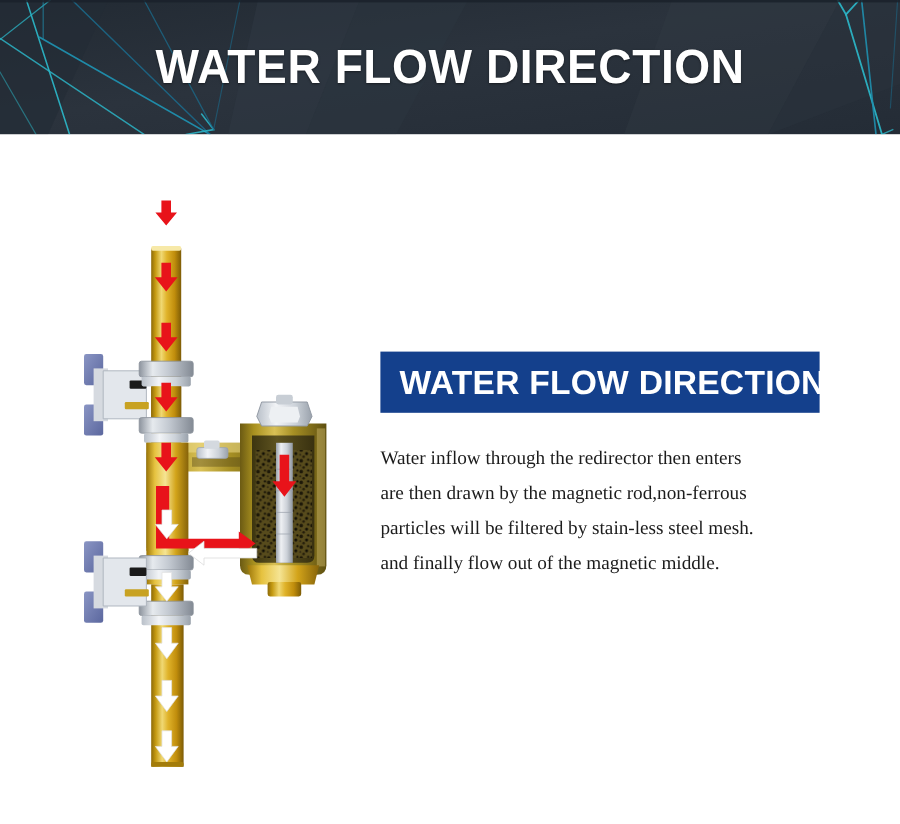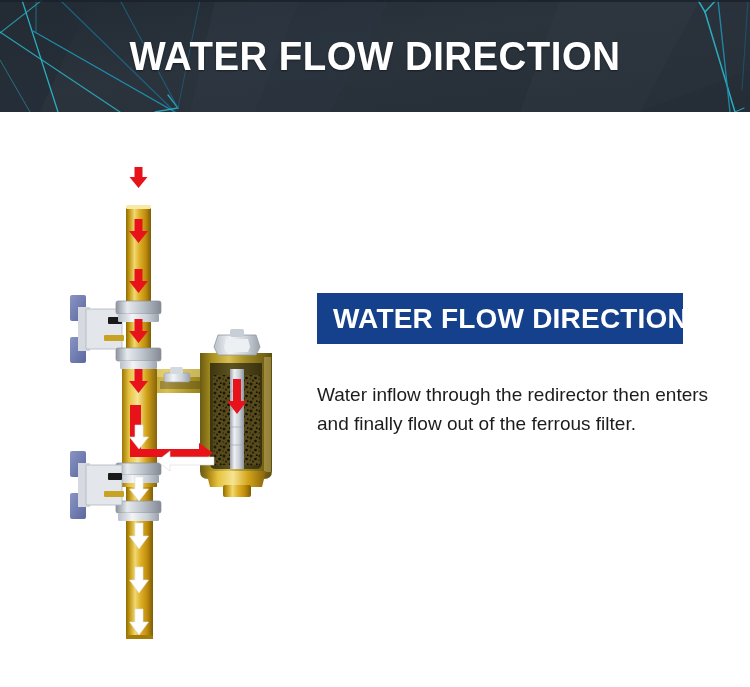--- a/index.html
+++ b/index.html
@@ -88,26 +88,26 @@
   }
   .blue-banner-text {
     color: #ffffff;
     font-size: 28px;
     font-weight: bold;
     letter-spacing: 0.2px;
     font-family: "Liberation Sans", sans-serif;
     white-space: nowrap;
   }
   .body-copy {
-    margin-top: 36px;
+    margin-top: 24px;
     width: 392px;
     color: #1c1c1c;
-    font-size: 19px;
+    font-size: 16px;
     line-height: 29px;
-    font-family: Liberation Sans, sans-serif;
+    font-family: Liberation Serif, serif;
   }
   .body-line {
     white-space: nowrap;
   }
 </style>
 </head>
 <body>
 
 <div class="header">
 
@@ -341,17 +341,19 @@
   </div>
 
   <div class="text-col">
 
     <div class="blue-banner">
       <span class="blue-banner-text">WATER FLOW DIRECTION</span>
     </div>
 
     <div class="body-copy">
       <div class="body-line">Water inflow through the redirector then enters</div>
-      <div class="body-line">and finally flow out of the ferrous filter.</div>
+      <div class="body-line">are then drawn by the magnetic rod,non-ferrous</div>
+      <div class="body-line">particles will be filtered by stain-less steel mesh.</div>
+      <div class="body-line">and finally flow out of the magnetic middle.</div>
     </div>
 
   </div>
 </div>
 
 </body></html>

